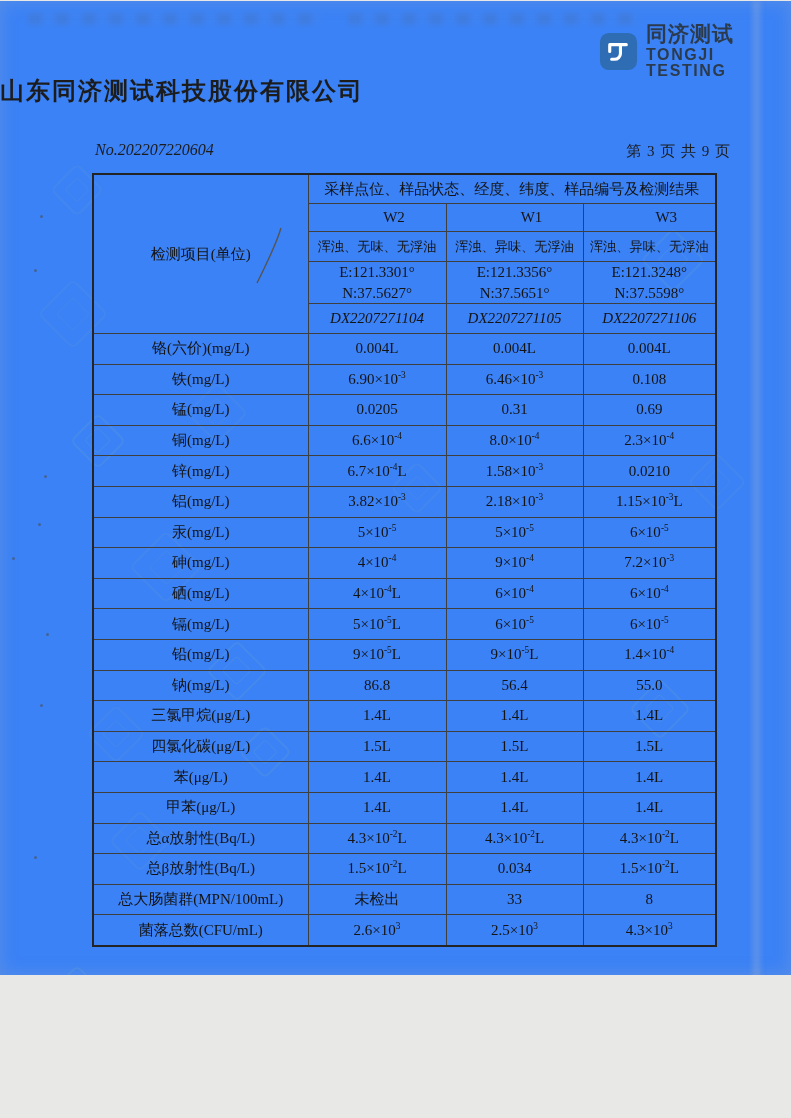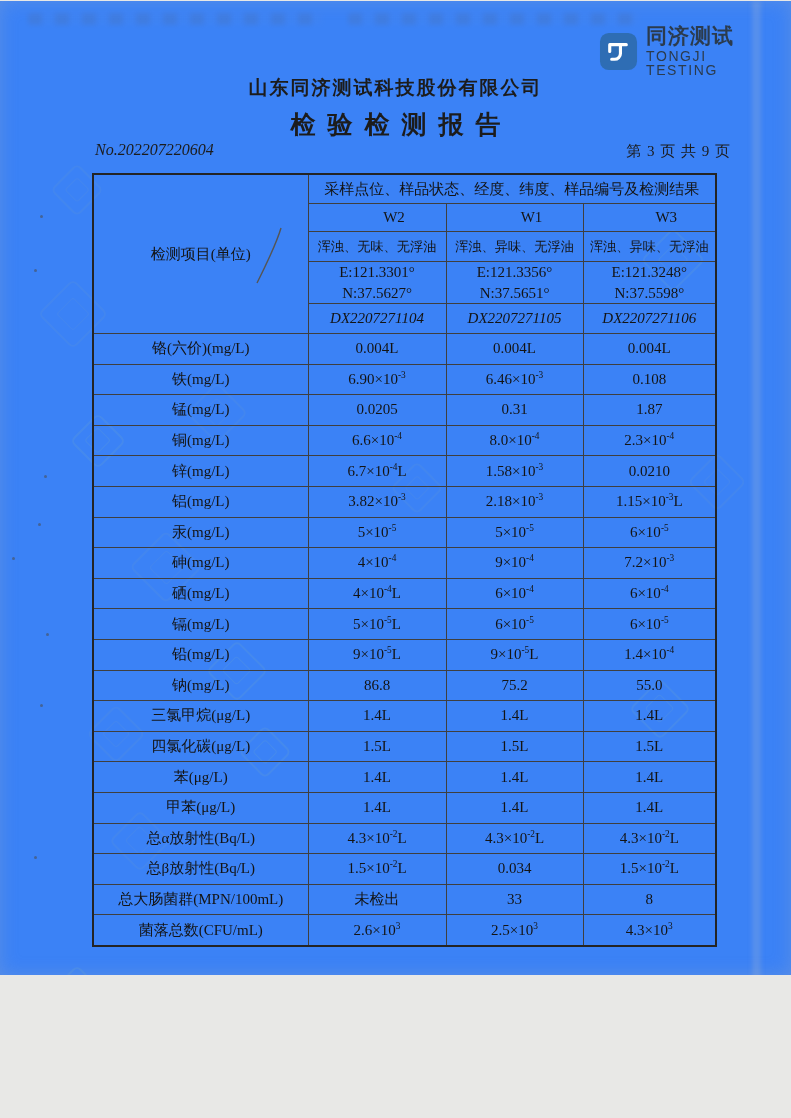--- a/index.html
+++ b/index.html
@@ -49,26 +49,26 @@
     position:absolute;left:599px;top:28px;width:175px;height:44px;
     display:flex;align-items:center;
     font-family:"Liberation Sans","DejaVu Sans",sans-serif;
   }
   .logo-icon{width:39px;height:39px;flex:0 0 auto;}
   .logo-text{margin-left:8px;line-height:1;}
   .logo-cn{
     font-size:21px;font-weight:bold;color:#2b3b4d;letter-spacing:1px;
   }
   .logo-en{
-    font-size:14px;font-weight:normal;color:#2b3b4d;letter-spacing:1.6px;margin-top:3px;
+    font-size:16px;font-weight:bold;color:#2b3b4d;letter-spacing:1.6px;margin-top:3px;
   }
   
   .company{
     position:absolute;left:0;top:74px;width:100%;
-    text-align:center;font-size:19px;font-weight:bold;letter-spacing:2px;
+    font-size:24px;font-weight:bold;letter-spacing:2px;
   }
   .report-title{
     position:absolute;left:0;top:107px;width:100%;
     text-align:center;font-size:25px;font-weight:bold;letter-spacing:12px;
     padding-left:12px;box-sizing:border-box;
   }
   .report-no{
     position:absolute;left:95px;top:140px;font-size:16px;font-style:italic;
   }
   .page-indicator{
@@ -145,21 +145,20 @@
       <rect x="1" y="1" width="38" height="38" rx="9" fill="#2e6db4"></rect>
       <path d="M11 13 H28 M22 13 v9 a6 6 0 0 1 -6 6 h-3 M11 13 v7" fill="none" stroke="#ffffff" stroke-width="3.2" stroke-linecap="round" stroke-linejoin="round"></path>
     </svg>
     <div class="logo-text">
       <div class="logo-cn">同济测试</div>
       <div class="logo-en">TONGJI TESTING</div>
     </div>
   </div>
 
   <div class="company">山东同济测试科技股份有限公司</div>
-  <div class="report-title">检验检测报告</div>
   <div class="report-no">No.202207220604</div>
   <div class="page-indicator">第 3 页 共 9 页</div>
 
   <table class="report">
     <colgroup>
         <col class="c0">
         <col class="c1">
         <col class="c2">
         <col class="c3">
       </colgroup>
@@ -213,21 +212,21 @@
         <tr>
           <td class="item">铁(mg/L)</td>
           <td>6.90×10<sup>-3</sup></td>
           <td>6.46×10<sup>-3</sup></td>
           <td>0.108</td>
         </tr>
         <tr>
           <td class="item">锰(mg/L)</td>
           <td>0.0205</td>
           <td>0.31</td>
-          <td>1.87</td>
+          <td>0.69</td>
         </tr>
         <tr>
           <td class="item">铜(mg/L)</td>
           <td>6.6×10<sup>-4</sup></td>
           <td>8.0×10<sup>-4</sup></td>
           <td>2.3×10<sup>-4</sup></td>
         </tr>
         <tr>
           <td class="item">锌(mg/L)</td>
           <td>6.7×10<sup>-4</sup>L</td>
@@ -266,21 +265,21 @@
         </tr>
         <tr>
           <td class="item">铅(mg/L)</td>
           <td>9×10<sup>-5</sup>L</td>
           <td>9×10<sup>-5</sup>L</td>
           <td>1.4×10<sup>-4</sup></td>
         </tr>
         <tr>
           <td class="item">钠(mg/L)</td>
           <td>86.8</td>
-          <td>75.2</td>
+          <td>56.4</td>
           <td>55.0</td>
         </tr>
         <tr>
           <td class="item">三氯甲烷(μg/L)</td>
           <td>1.4L</td>
           <td>1.4L</td>
           <td>1.4L</td>
         </tr>
         <tr>
           <td class="item">四氯化碳(μg/L)</td>

